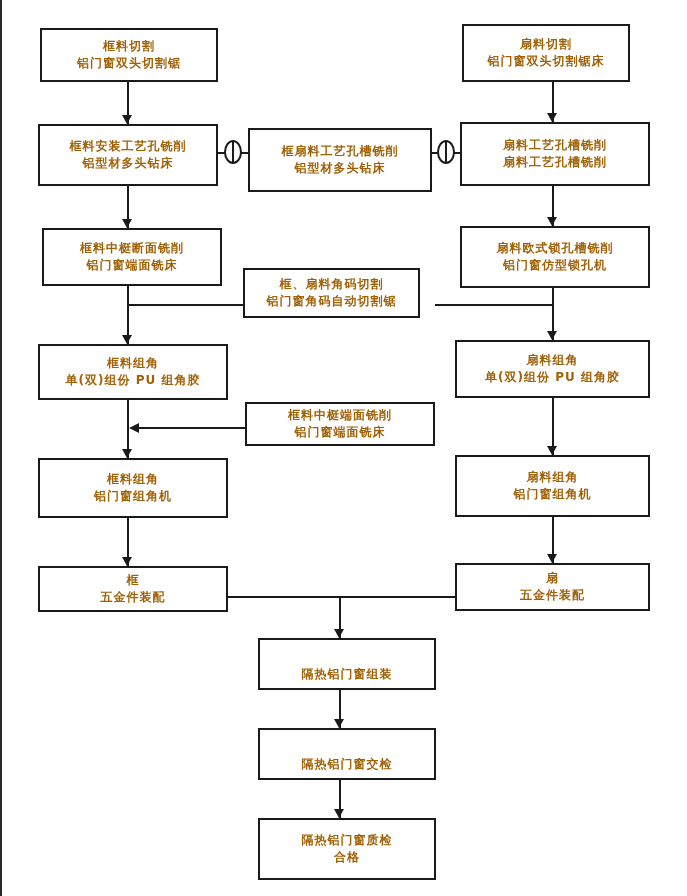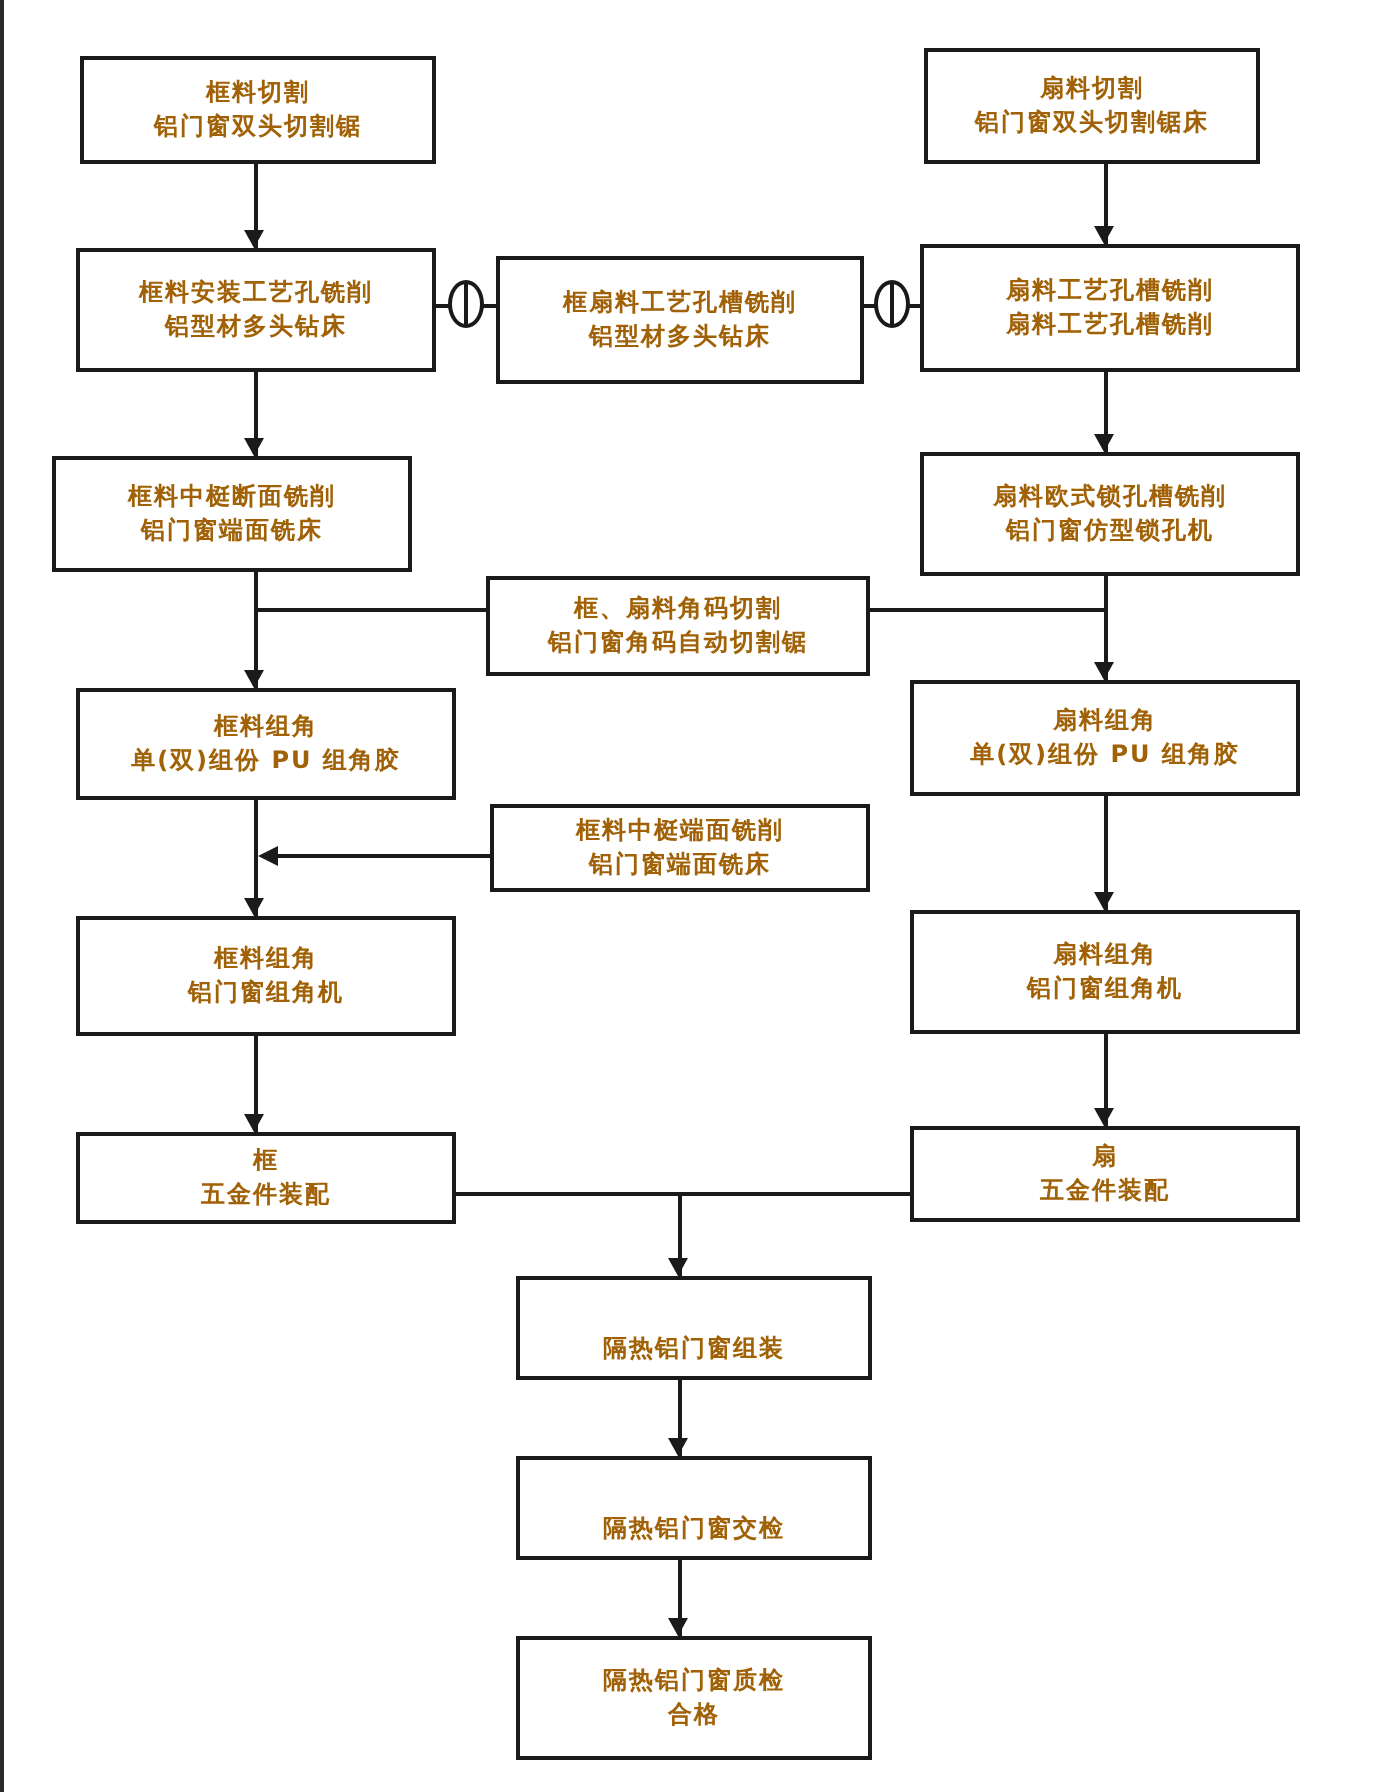--- a/index.html
+++ b/index.html
@@ -79,31 +79,31 @@
   <div class="node" style="left:248px;top:128px;width:184px;height:64px">
     <span>框扇料工艺孔槽铣削</span>
     <span>铝型材多头钻床</span>
   </div>
 
   <div class="node" style="left:460px;top:122px;width:190px;height:64px">
     <span>扇料工艺孔槽铣削</span>
     <span>扇料工艺孔槽铣削</span>
   </div>
 
-  <div class="node" style="left:26px;top:228px;width:180px;height:58px">
+  <div class="node" style="left:42px;top:228px;width:180px;height:58px">
     <span>框料中梃断面铣削</span>
     <span>铝门窗端面铣床</span>
   </div>
 
   <div class="node" style="left:460px;top:226px;width:190px;height:62px">
     <span>扇料欧式锁孔槽铣削</span>
     <span>铝门窗仿型锁孔机</span>
   </div>
 
-  <div class="node" style="left:243px;top:288px;width:192px;height:50px">
+  <div class="node" style="left:243px;top:268px;width:177px;height:50px">
     <span>框、扇料角码切割</span>
     <span>铝门窗角码自动切割锯</span>
   </div>
 
   <div class="node" style="left:38px;top:344px;width:190px;height:56px">
     <span>框料组角</span>
     <span>单(双)组份 PU 组角胶</span>
   </div>
 
   <div class="node" style="left:455px;top:340px;width:195px;height:58px">

